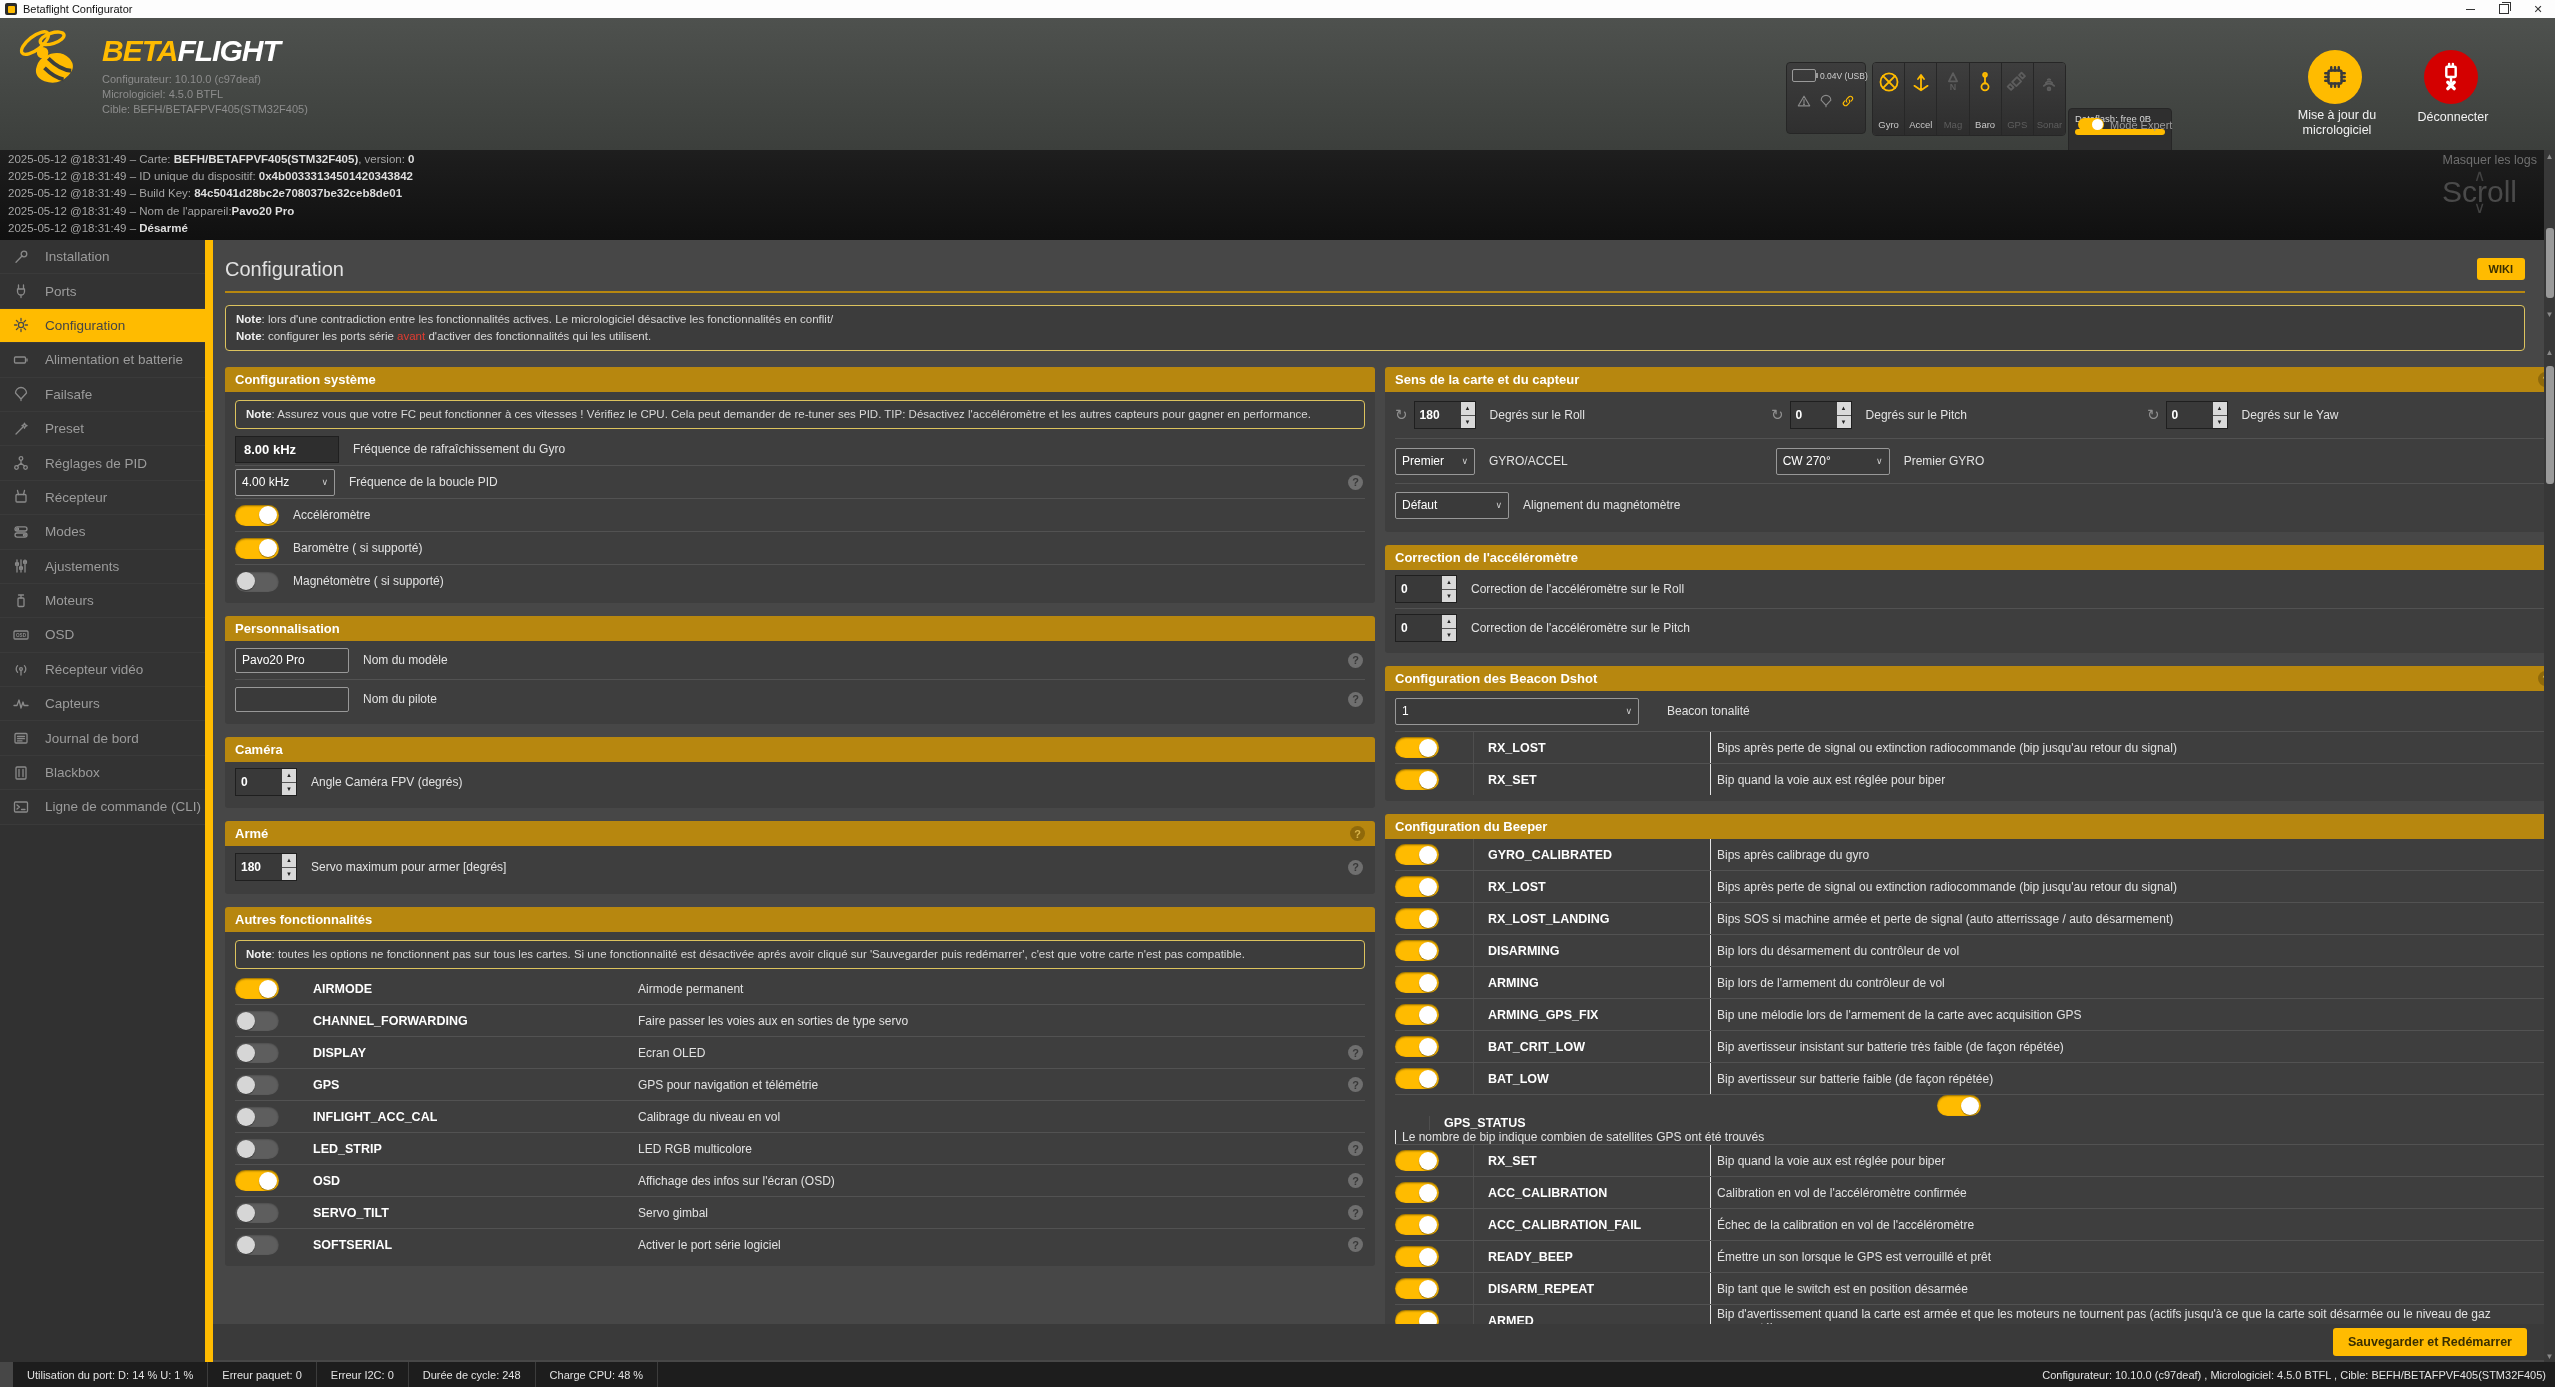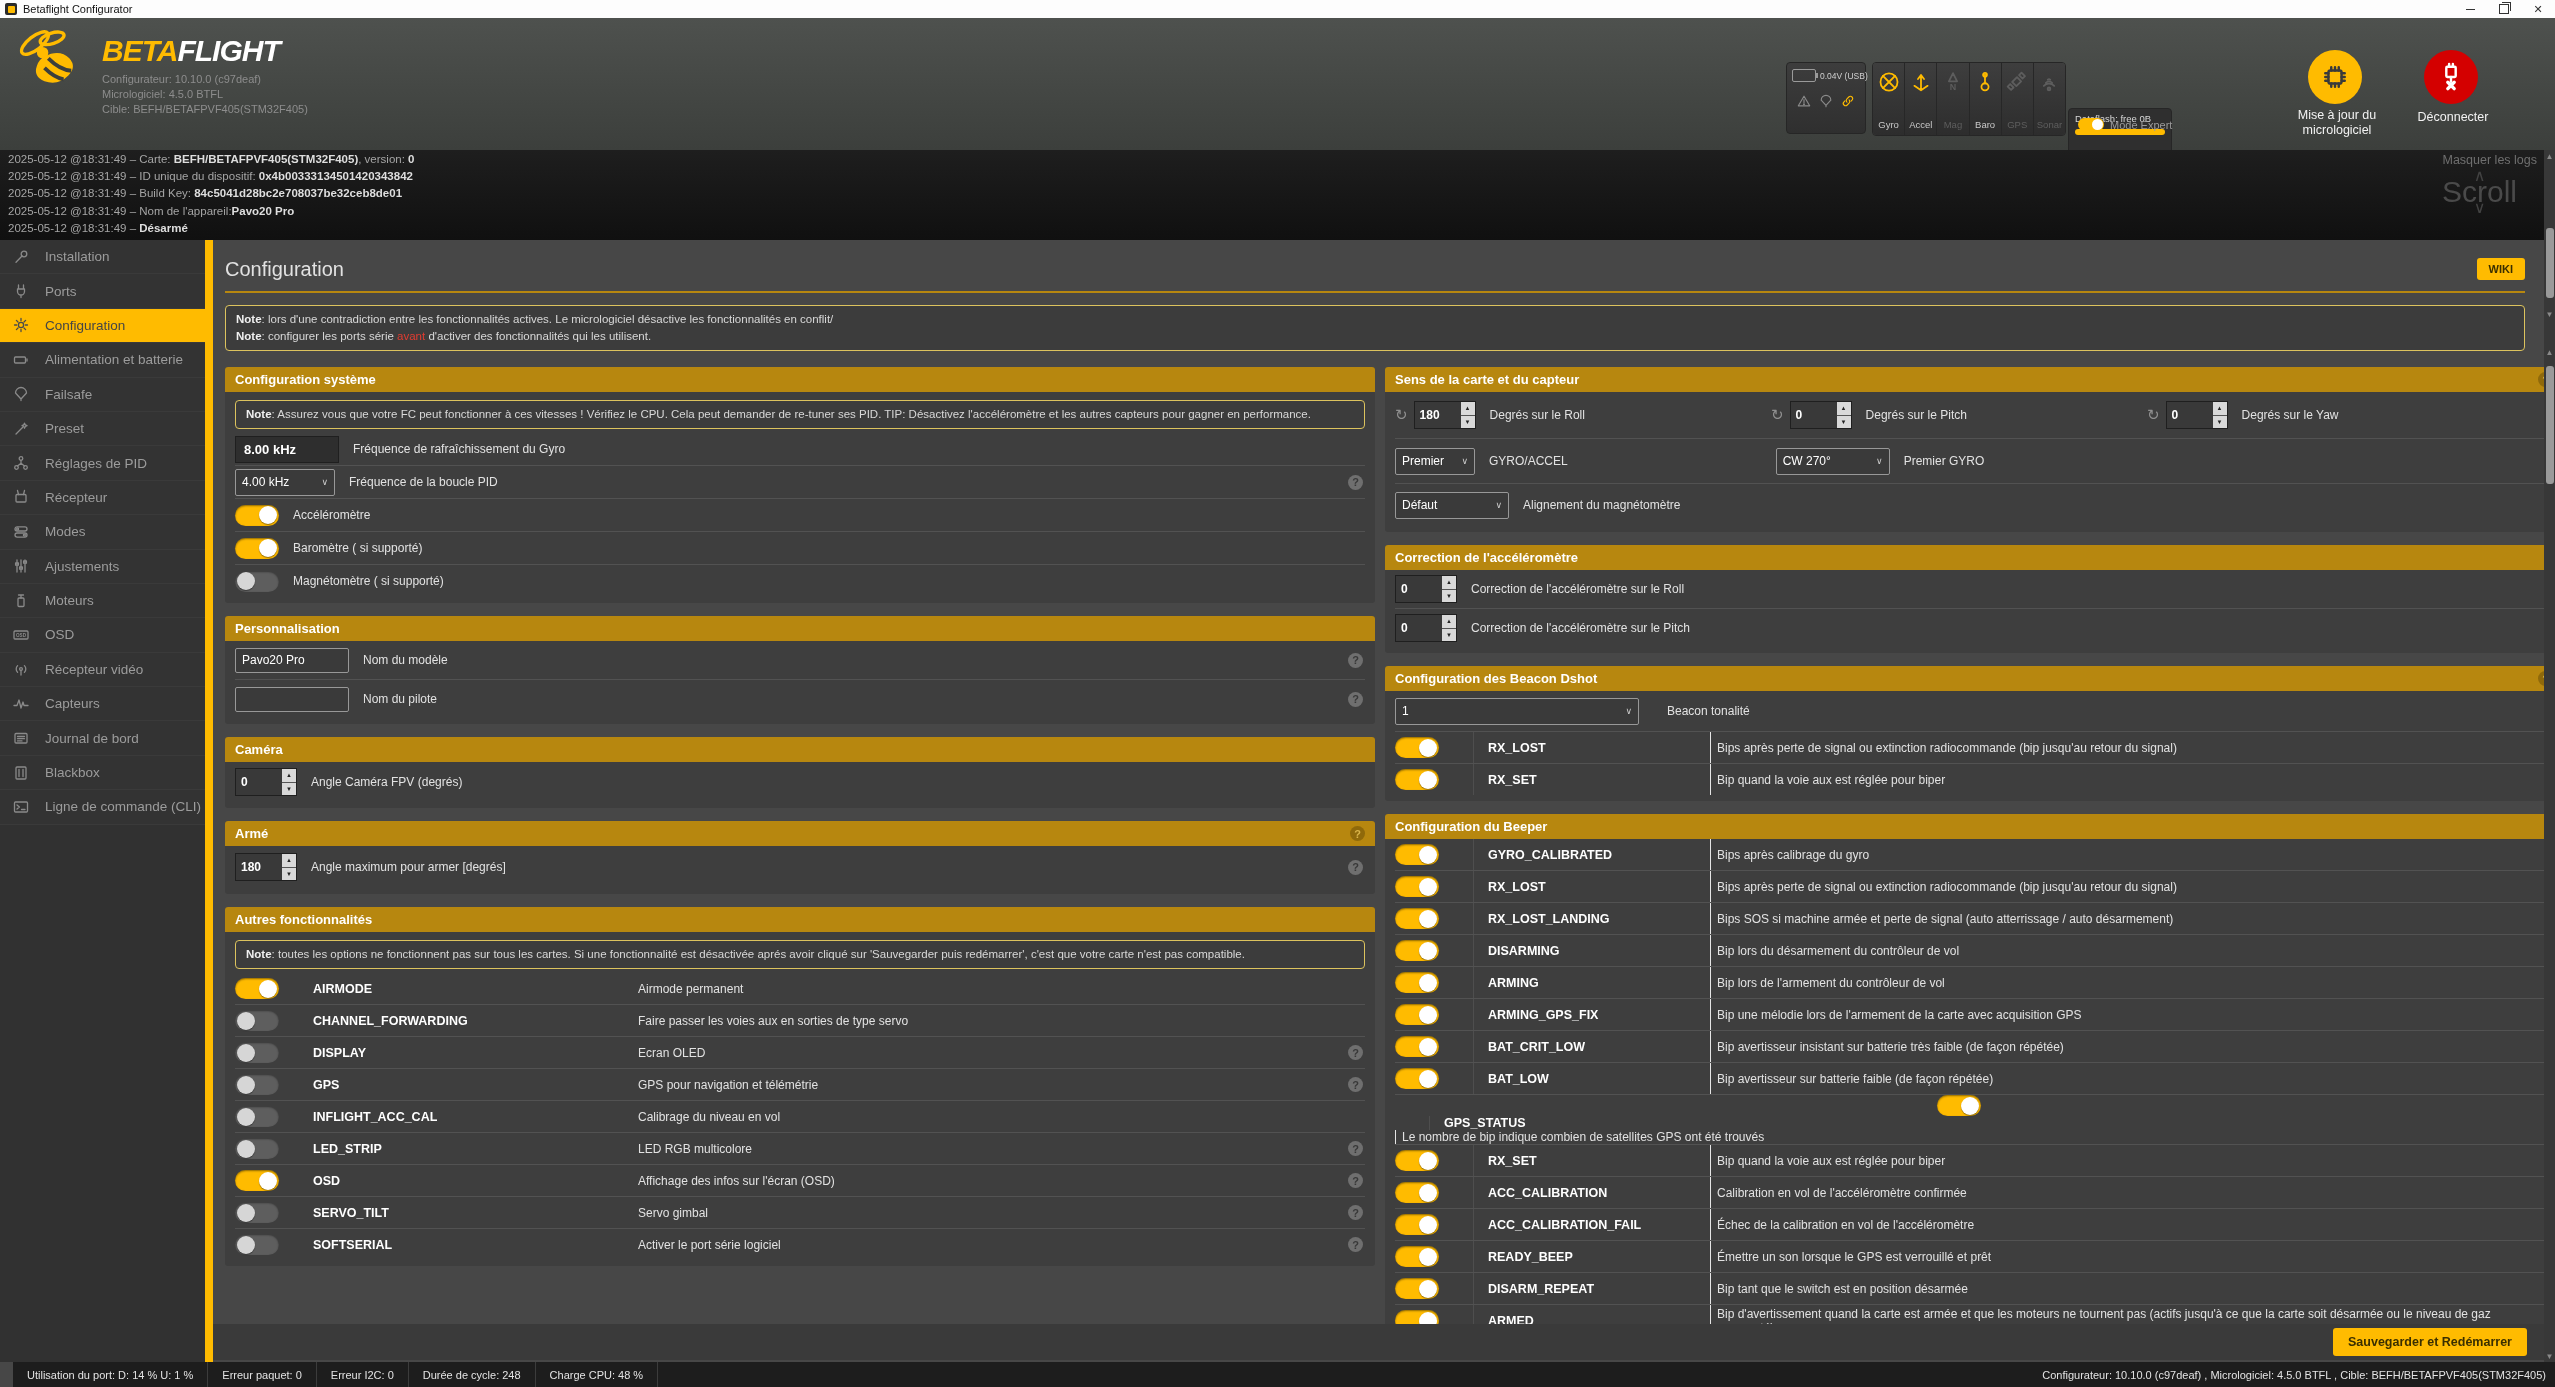--- a/index.html
+++ b/index.html
@@ -557,21 +557,21 @@
           </div>
           <div class="secbody">
             <div class="row last" style="min-height:42px">
               <div class="numbox">
                 <span class="nval">180</span>
                 <span class="spin">
                     <i>▲</i>
                     <i>▼</i>
                   </span>
               </div>
-              <span class="lbl">Angle maximum pour armer [degrés]</span>
+              <span class="lbl">Servo maximum pour armer [degrés]</span>
               <span class="help">?</span>
             </div>
           </div>
         </div>
 
         <div class="section">
           <div class="sechdr">
               <span>Autres fonctionnalités</span>
             </div>
           <div class="secbody">

